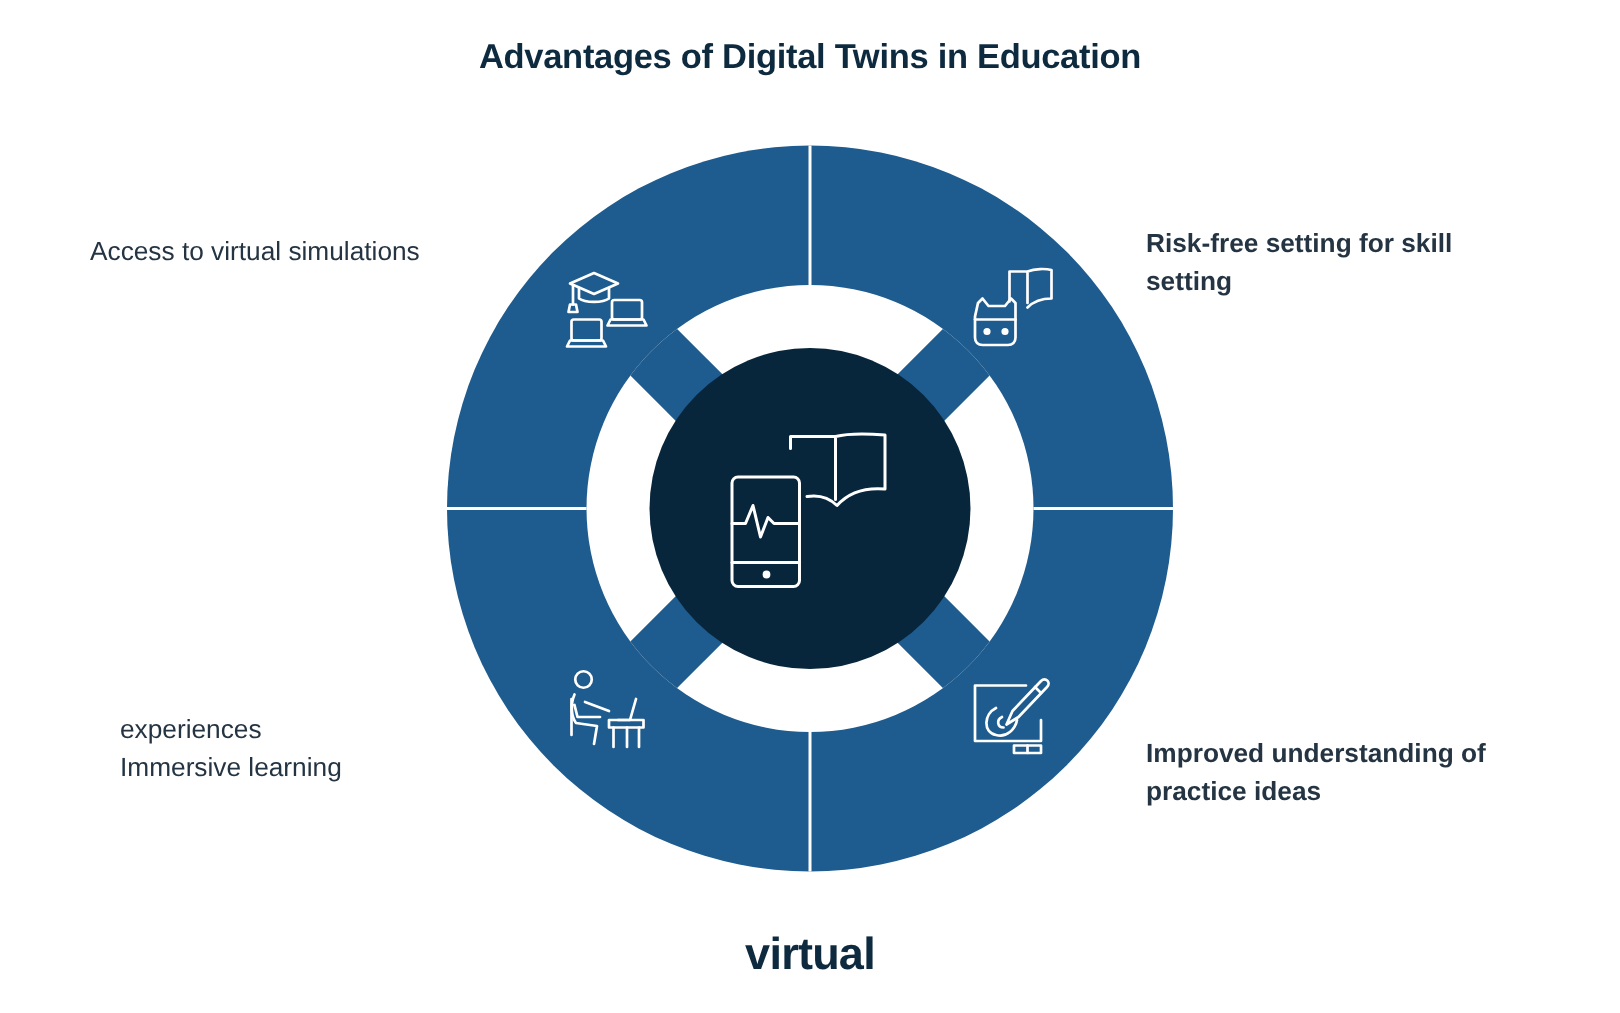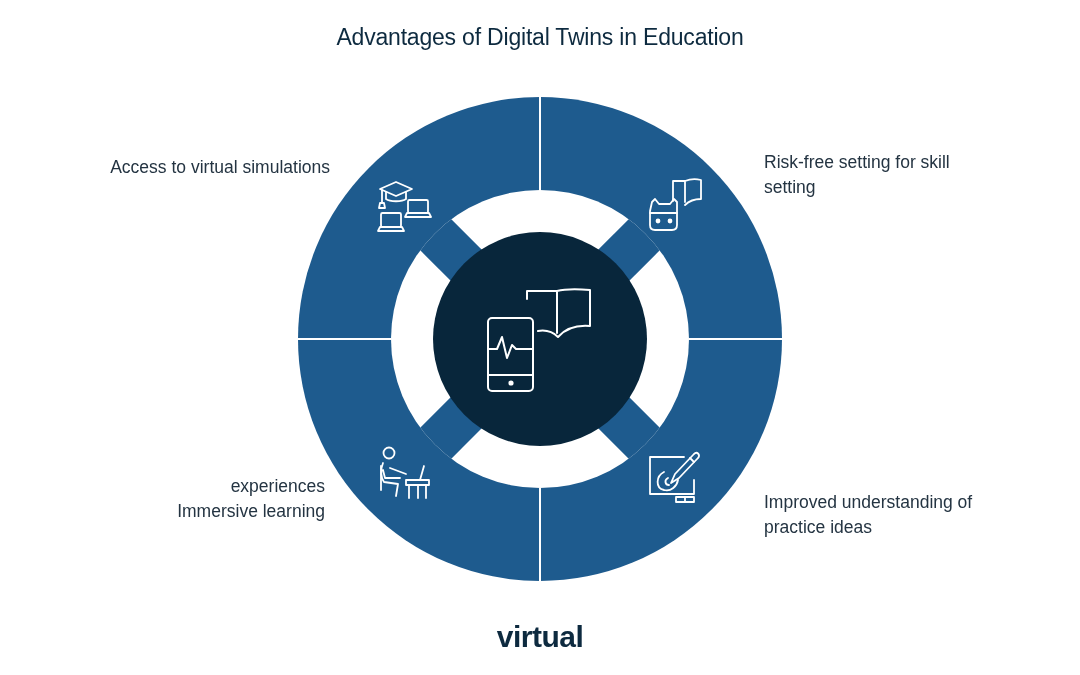--- a/index.html
+++ b/index.html
@@ -1,20 +1,20 @@
 <!DOCTYPE html>
 <html><head>
 <meta charset="utf-8">
 <style>
   html, body { margin: 0; padding: 0; background: #ffffff; }
   body { width: 1080px; height: 675px; position: relative; overflow: hidden; font-family: "Liberation Sans", "DejaVu Sans", sans-serif; }
-  .title { position: absolute; top: 24px; left: 0; width: 1080px; text-align: center; font-size: 23px; font-weight: normal; color: #0d2a3f; letter-spacing: -0.2px; }
+  .title { position: absolute; top: 24px; left: 0; width: 1080px; text-align: center; font-size: 23px; font-weight: bold; color: #0d2a3f; letter-spacing: -0.2px; }
   .label { position: absolute; font-size: 17.5px; line-height: 25px; color: #243442; }
-  .label.left { text-align: right; }
-  .label.right { text-align: left; }
+  .label.left { }
+  .label.right { text-align: left; font-weight: bold; }
   #lbl-tl { left: 60px; width: 270px; top: 155px; }
   #lbl-tr { left: 764px; width: 260px; top: 150px; }
   #lbl-bl { left: 80px; width: 245px; top: 474px; }
   #lbl-br { left: 764px; width: 280px; top: 490px; }
   .wheel { position: absolute; left: 0; top: 0; }
   .logo { position: absolute; top: 620px; left: 0; width: 1080px; text-align: center; font-size: 30px; font-weight: bold; color: #0d2a3f; letter-spacing: -0.5px; }
 </style>
 </head>
 <body>
 

